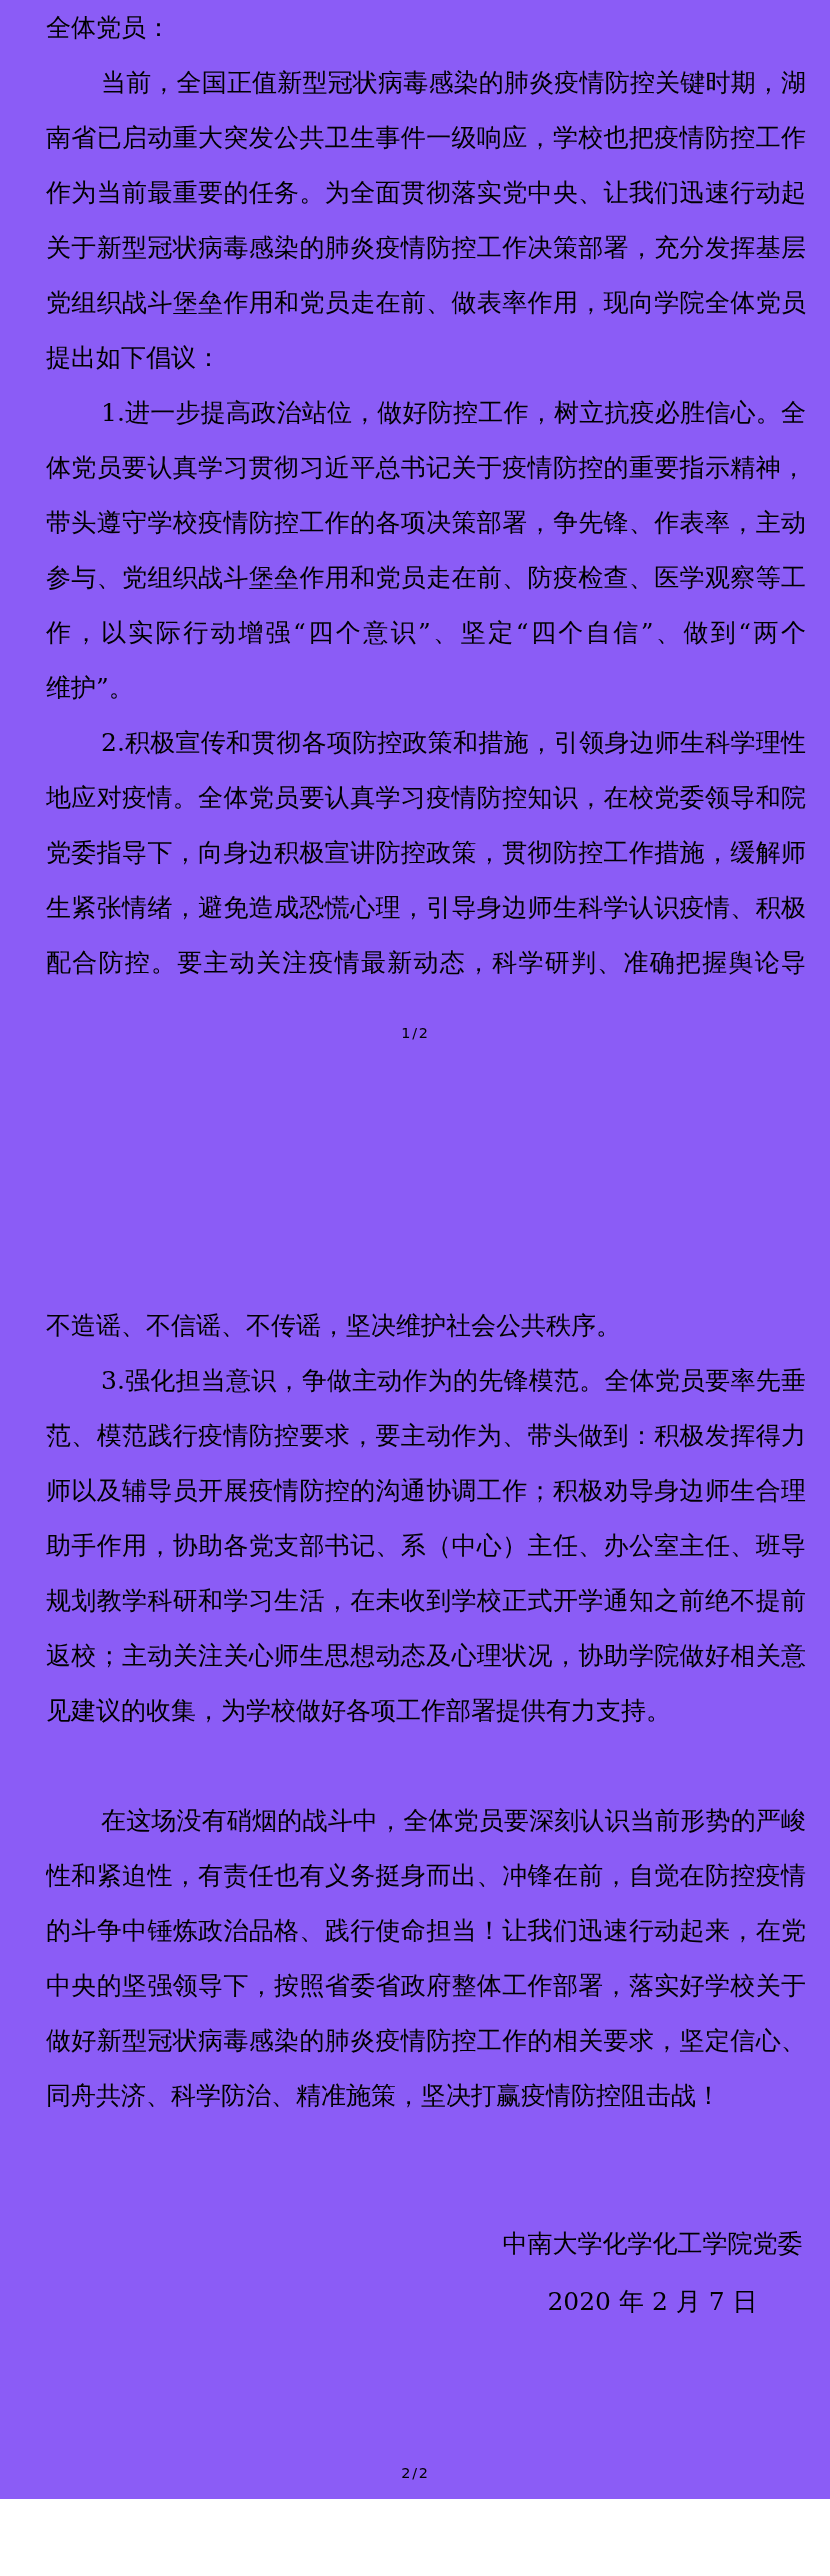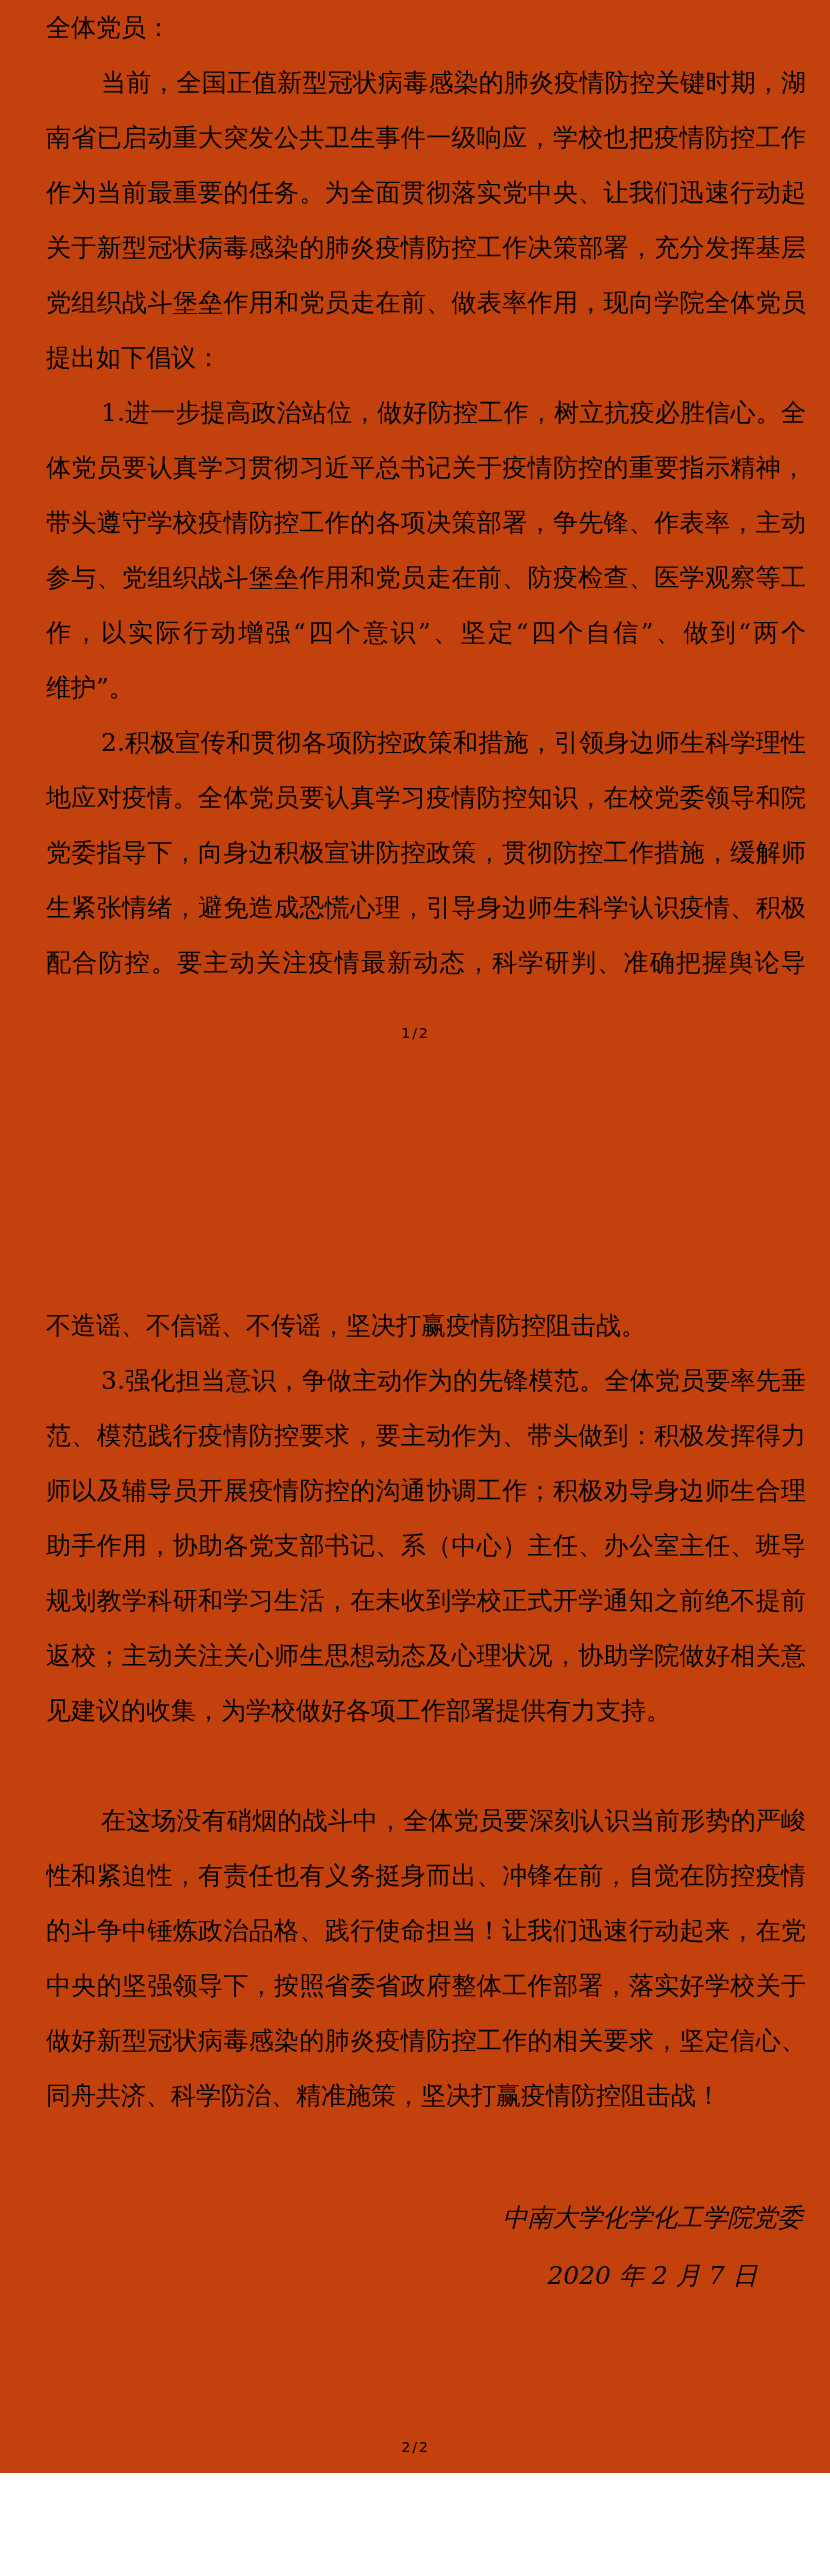--- a/index.html
+++ b/index.html
@@ -1,20 +1,20 @@
 <!DOCTYPE html>
 <html style="font-size:14.4px"><head>
 <meta charset="utf-8">
 <style>
   html,body{margin:0;padding:0;background:#ffffff;}
   body{width:831px;color:#000;}
   .doc{
     font-family:"DejaVu Serif","Liberation Serif",serif;
     width:831px;
-    background:#c2410c;
+    background:#8b5cf6;
     padding-bottom:17px;
   }
   .text-block{
     margin-left:46px;
     width:760px;
   }
   .ln{
     height:55px;
     line-height:55px;
     font-size:25px;
@@ -40,22 +40,21 @@
     font-size:14.4px;
     letter-spacing:1.8px;
   }
   .marker-1{margin-top:34px;}
   .marker-2{margin-top:140px;}
   .page2-block{margin-top:256px;}
   .closing{
     width:311px;
     margin-left:auto;
     margin-right:23px;
-    margin-top:72px;
-    font-style:italic;
+    margin-top:98px;
   }
   .closing .sig-line{
     height:45px;
     line-height:45px;
     font-size:25px;
     text-align:center;
     overflow:hidden;
   }
   .closing .date-line{
     margin-top:12.6px;
@@ -88,21 +87,21 @@
     <div class="ln indent fill">2.积极宣传和贯彻各项防控政策和措施，引领身边师生科学理性</div>
     <div class="ln fill">地应对疫情。全体党员要认真学习疫情防控知识，在校党委领导和院</div>
     <div class="ln fill">党委指导下，向身边积极宣讲防控政策，贯彻防控工作措施，缓解师</div>
     <div class="ln fill">生紧张情绪，避免造成恐慌心理，引导身边师生科学认识疫情、积极</div>
     <div class="ln fill">配合防控。要主动关注疫情最新动态，科学研判、准确把握舆论导向，</div>
   </div>
 
   <div class="page-marker marker-1">1/2</div>
 
   <div class="text-block page2-block">
-    <div class="ln">不造谣、不信谣、不传谣，坚决打赢疫情防控阻击战。</div>
+    <div class="ln">不造谣、不信谣、不传谣，坚决维护社会公共秩序。</div>
     <div class="ln indent fill">3.强化担当意识，争做主动作为的先锋模范。全体党员要率先垂</div>
     <div class="ln fill">范、模范践行疫情防控要求，要主动作为、带头做到：积极发挥得力</div>
     <div class="ln fill">师以及辅导员开展疫情防控的沟通协调工作；积极劝导身边师生合理</div>
     <div class="ln fill">助手作用，协助各党支部书记、系（中心）主任、办公室主任、班导</div>
     <div class="ln fill">规划教学科研和学习生活，在未收到学校正式开学通知之前绝不提前</div>
     <div class="ln fill">返校；主动关注关心师生思想动态及心理状况，协助学院做好相关意</div>
     <div class="ln">见建议的收集，为学校做好各项工作部署提供有力支持。</div>
 
     <div class="spacer"></div>
 

